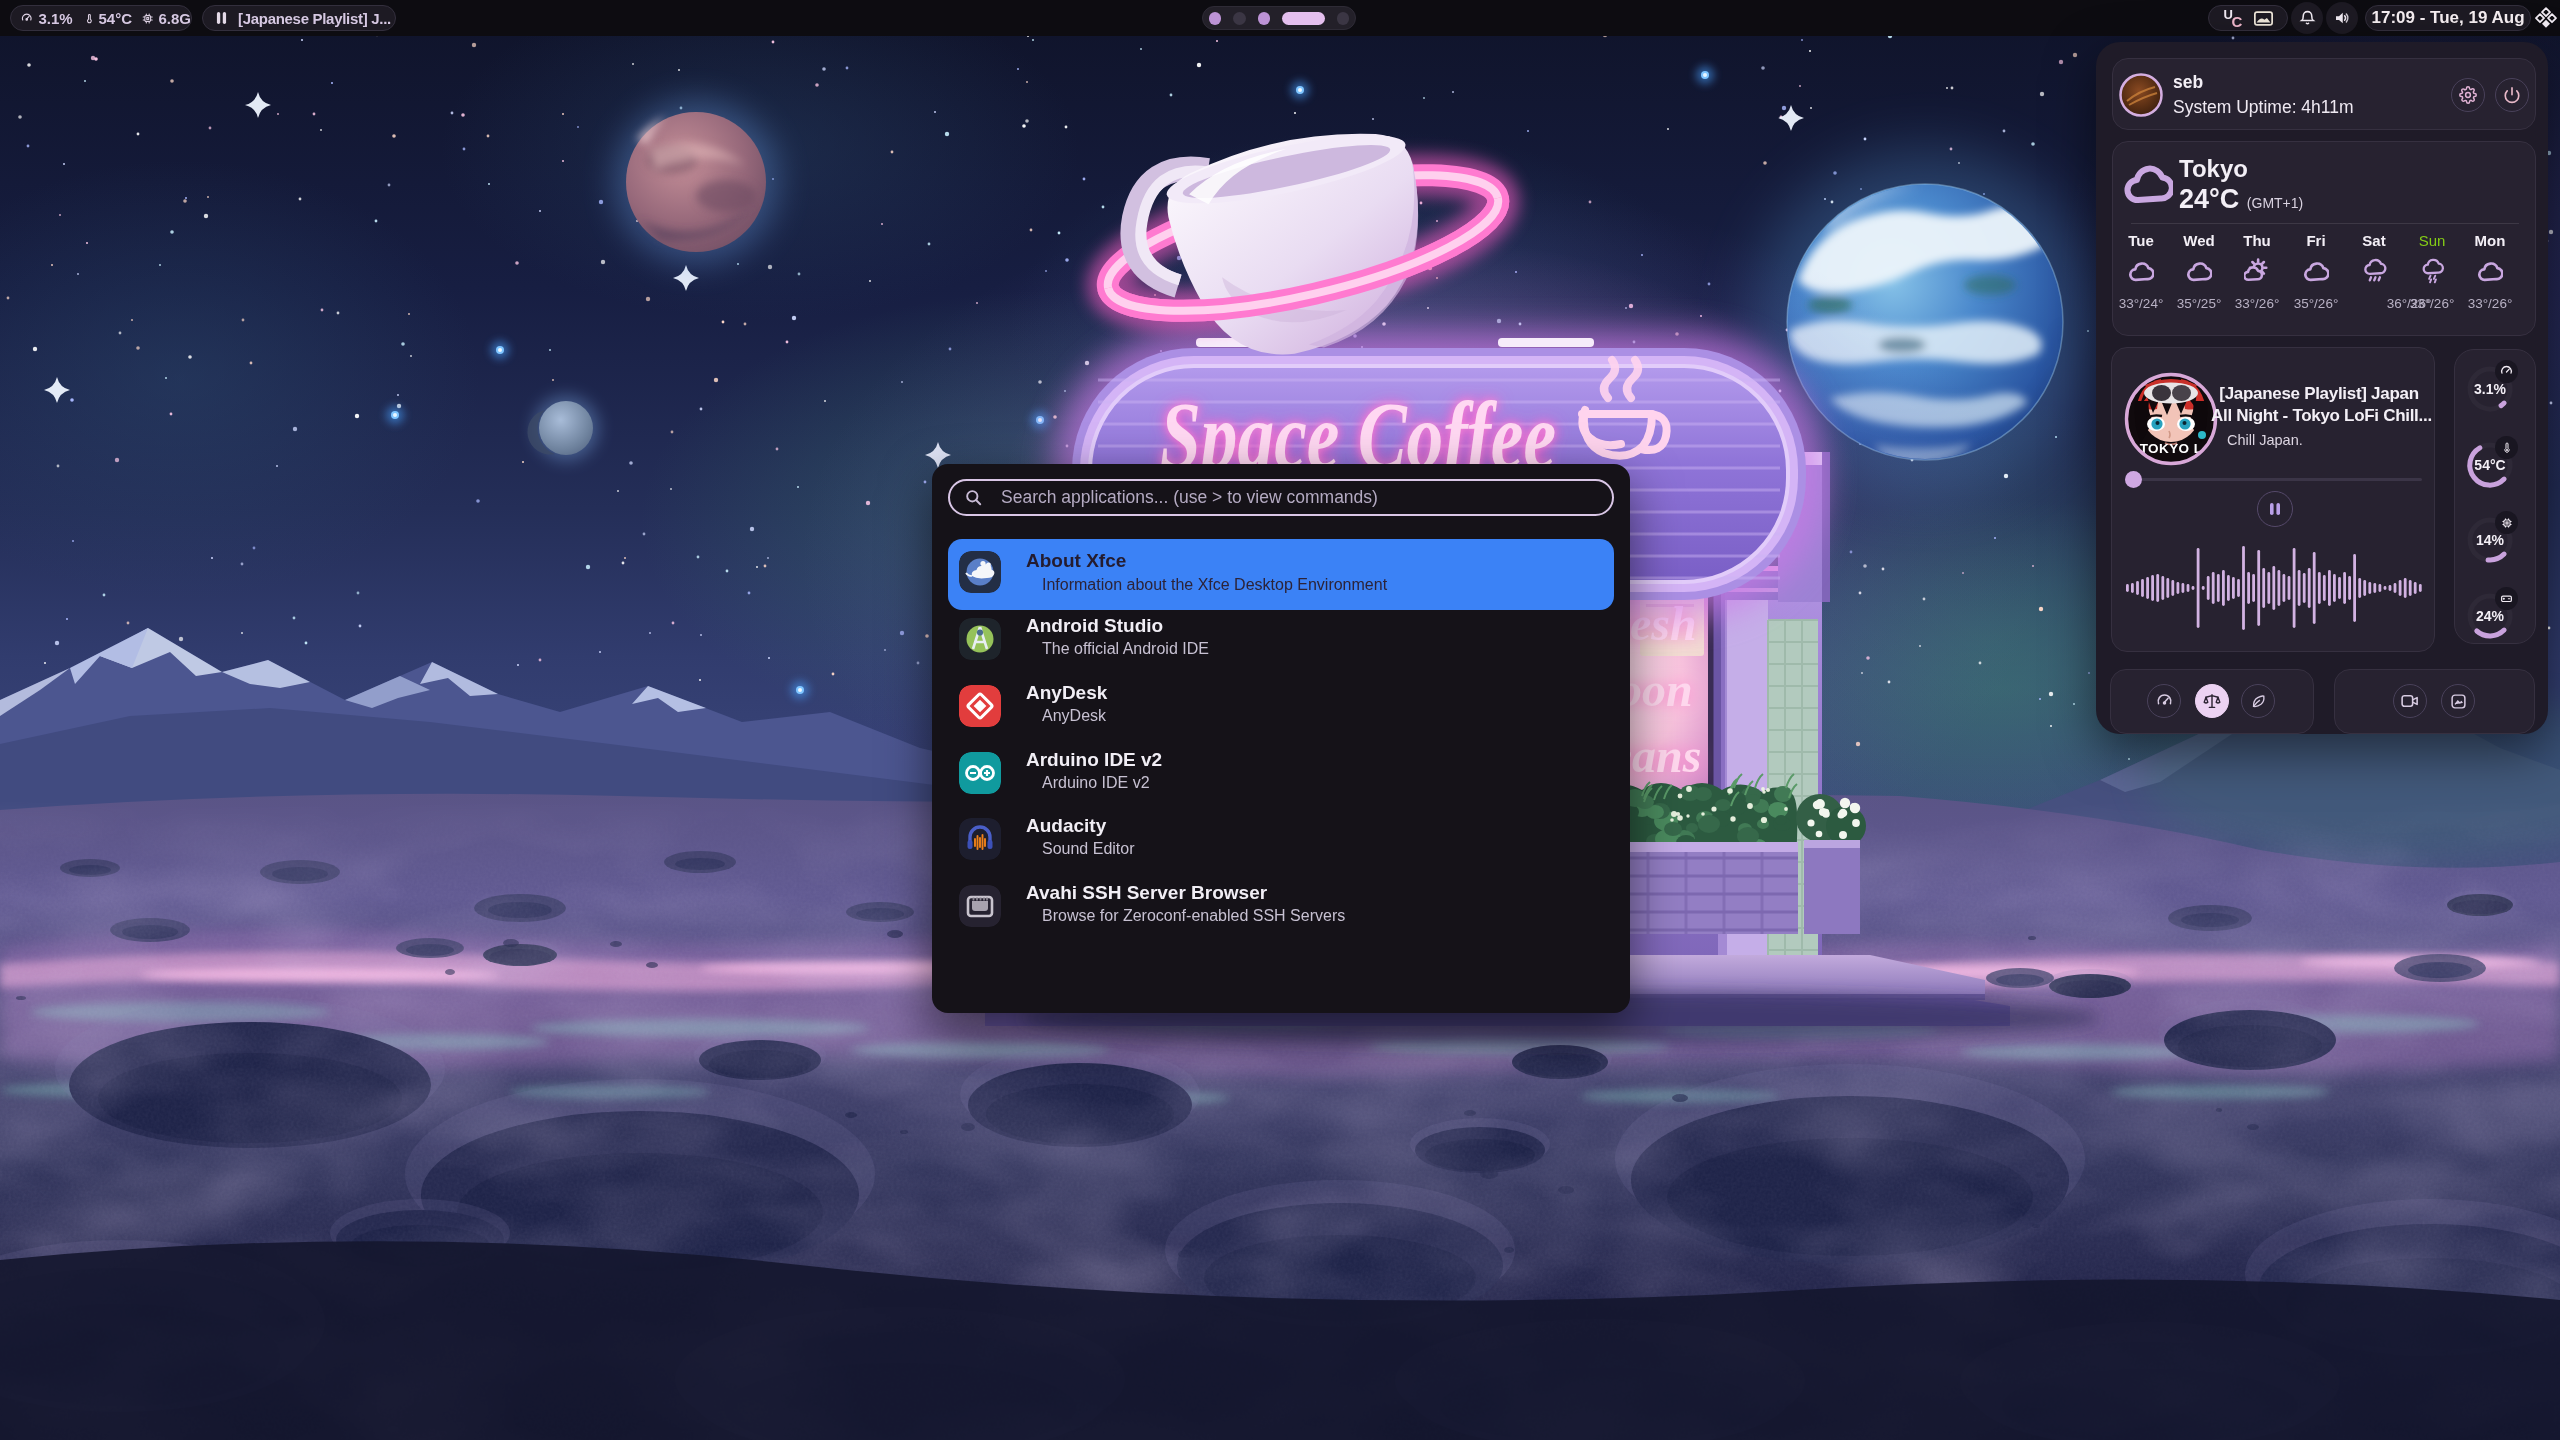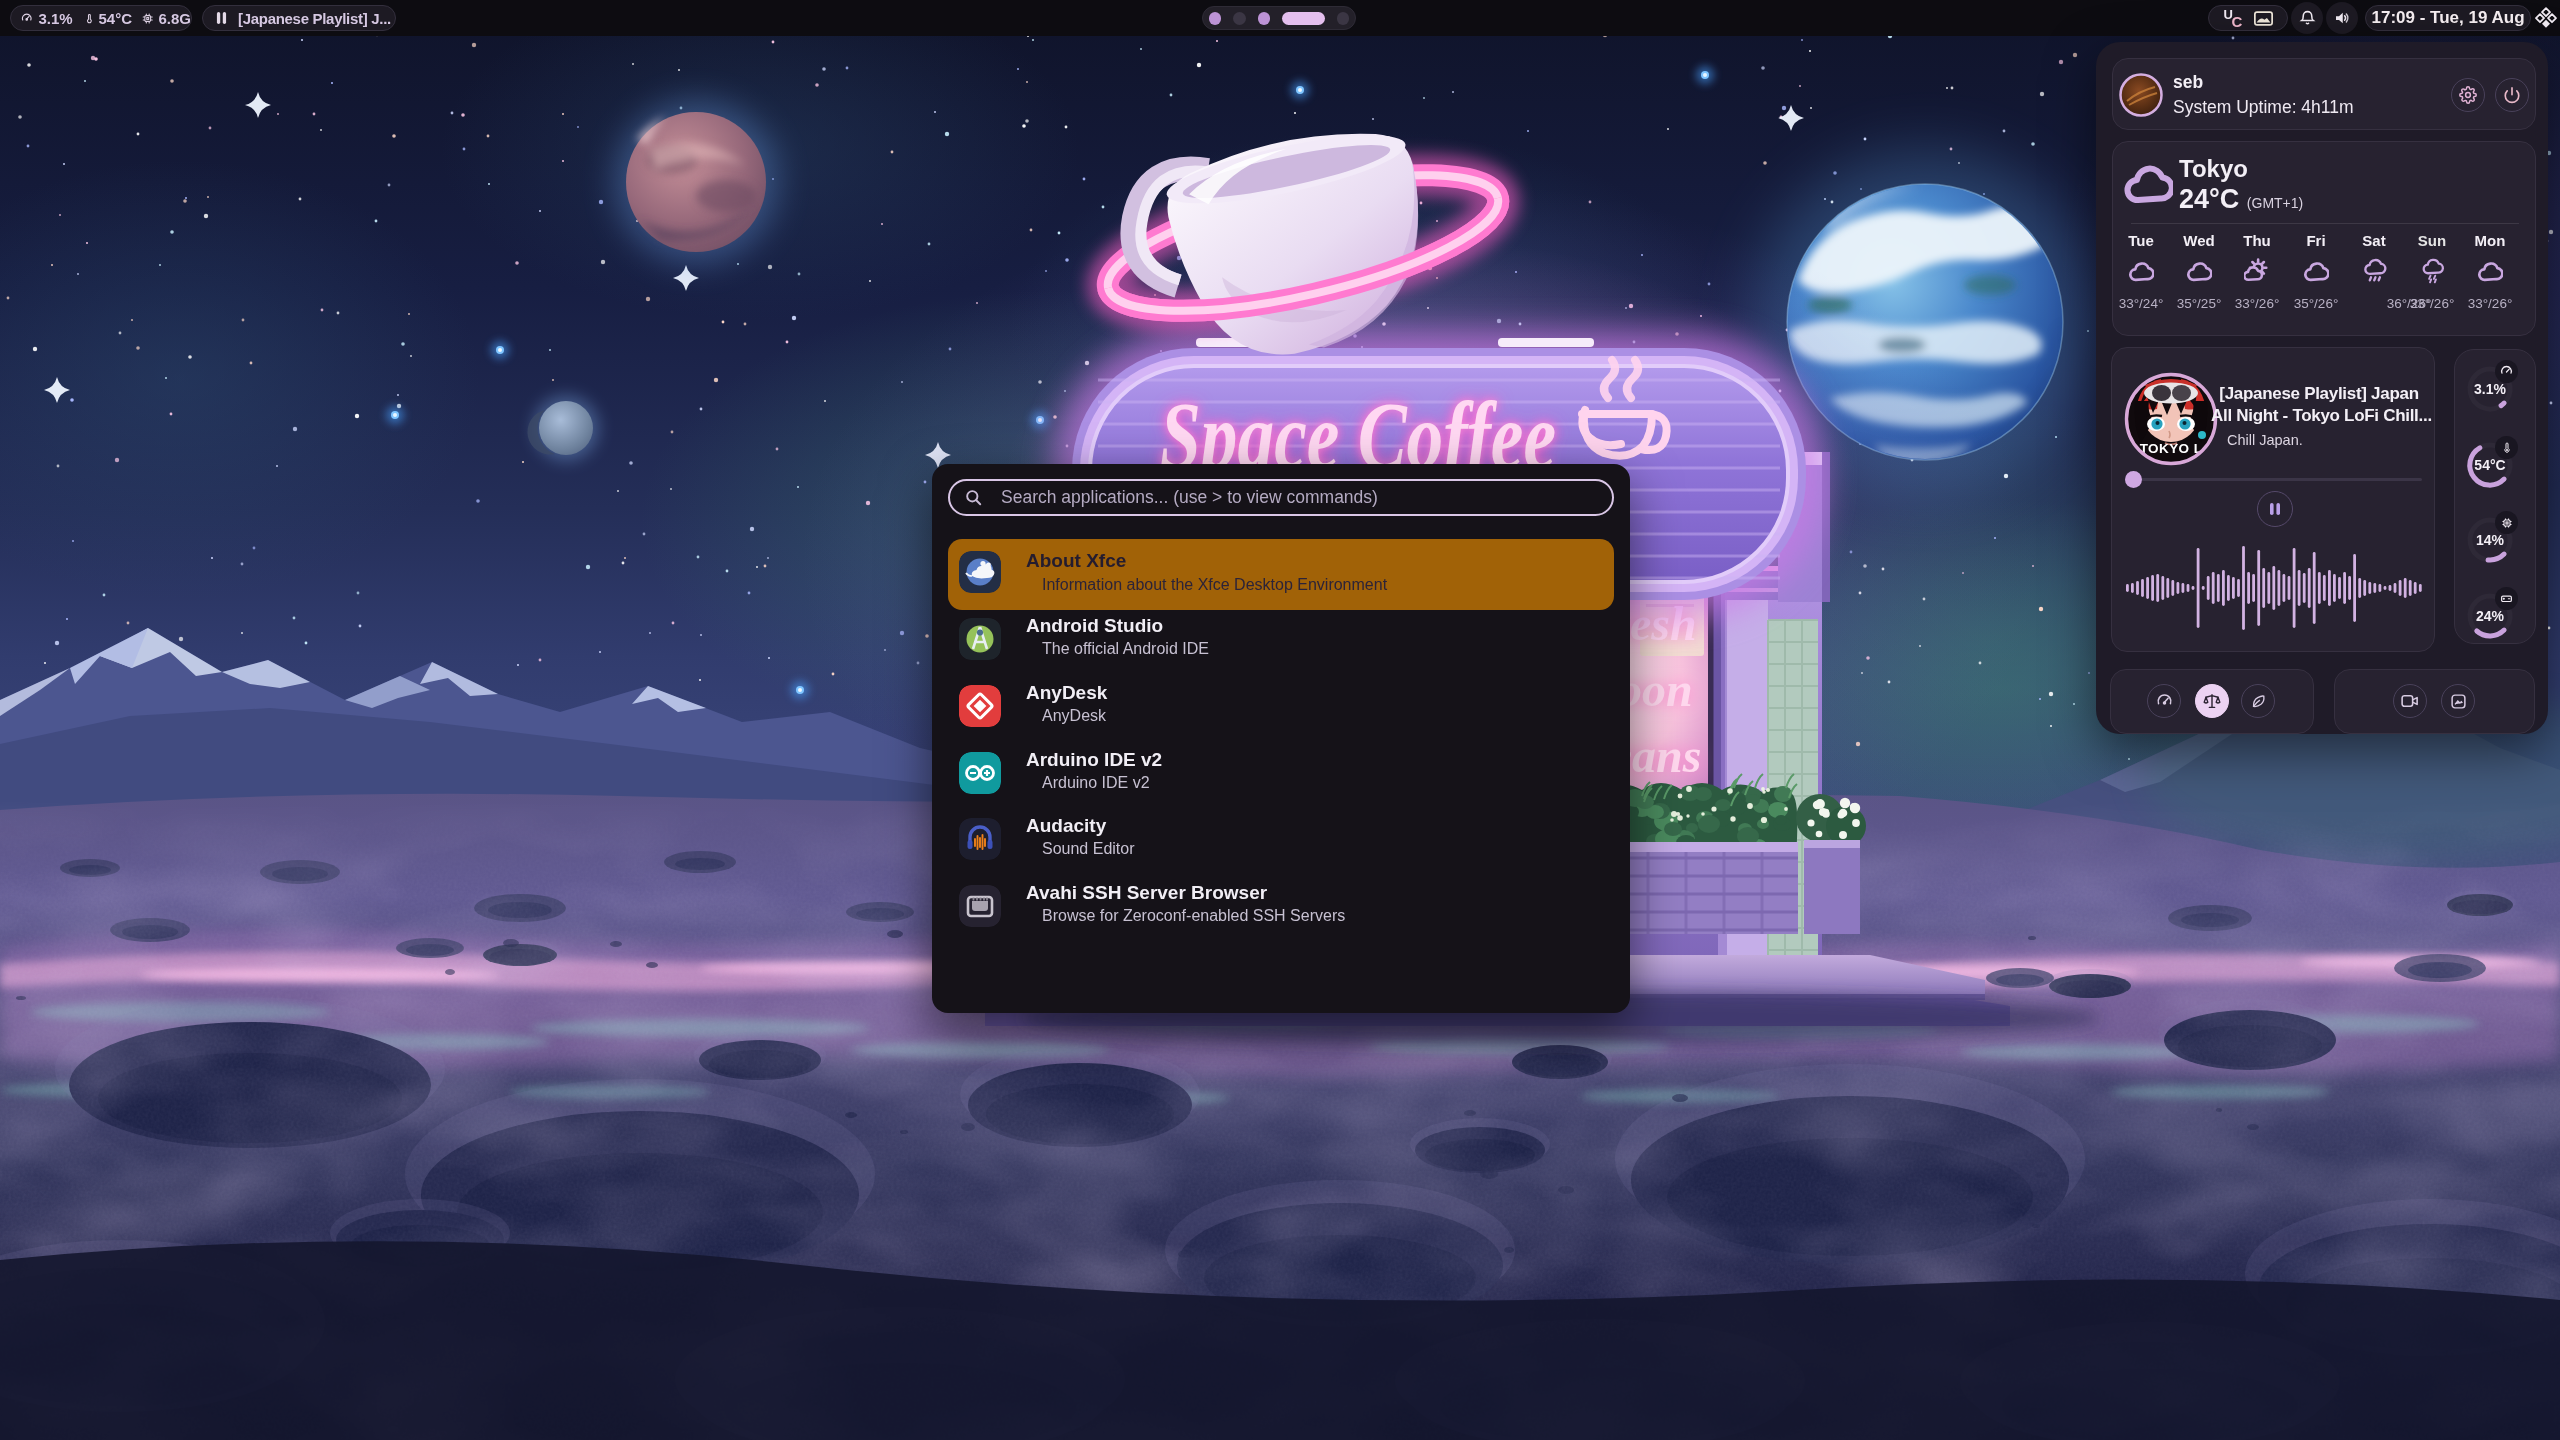--- a/index.html
+++ b/index.html
@@ -11,21 +11,21 @@
 .wsdot{width:13px;height:13px;border-radius:7px;background:#3b3644;margin:0 6px;}
 .wsdot.on{background:#bd93d6;}
 .wspill{width:44px;height:13px;border-radius:7px;background:#e4bfee;margin:0 6px;}
 
 .launcher{position:absolute;left:932px;top:464px;width:698px;height:549px;background:#151218;border-radius:16px;box-shadow:0 18px 50px rgba(0,0,0,0.55);}
 .searchbox{position:absolute;left:16px;top:15px;width:666px;height:37px;border:2px solid #d9c6e6;border-radius:19px;display:flex;align-items:center;color:#b4aac2;font-size:17.5px;}
 .row{position:absolute;left:16px;width:666px;height:66px;border-radius:14px;}
 .row .ic{position:absolute;left:11px;top:12px;width:42px;height:42px;border-radius:12px;}
 .row .tt{position:absolute;left:78px;top:9px;font-size:19px;font-weight:700;color:#f1eef5;}
 .row .st{position:absolute;left:78px;top:34px;font-size:16px;color:#c7c1d2;margin-left:16px;}
-.row.hl{background:#a16207;height:71px;}
+.row.hl{background:#3b82f6;height:71px;}
 .row.hl .tt{color:#241c2f;top:11px;}
 .row.hl .st{color:#2c2338;top:37px;}
 
 .panel{position:absolute;left:2096px;top:42px;width:452px;height:692px;background:#1f1b28;border-radius:24px;box-shadow:0 18px 50px rgba(0,0,0,0.5);}
 .card{position:absolute;background:#272230;border:1px solid #363040;border-radius:16px;}
 .gaugelbl{position:absolute;width:100%;text-align:center;font-size:14px;font-weight:700;color:#f3eff6;}
 .btncirc{position:absolute;width:34px;height:34px;border-radius:50%;border:1px solid #49415a;display:flex;align-items:center;justify-content:center;}
 </style></head><body>
 <div class="stage">
     <svg class="wall" viewBox="0 0 2560 1440" width="2560" height="1440" preserveAspectRatio="none">
@@ -1324,21 +1324,21 @@
         </svg>
         <div style="position:absolute;left:174px;top:154px;width:58px;text-align:center;font-size:13.5px;color:#b8b1c4;">35°/26°</div>
         <div style="position:absolute;left:232px;top:90px;width:58px;text-align:center;font-size:15px;font-weight:700;color:#f3eff6;">Sat</div>
         <svg style="position:absolute;left:248px;top:116px;" width="26" height="26" viewBox="0 0 23 25">
           <g transform="translate(1,1) scale(0.95)" fill="none" stroke="#c9a7e0" stroke-width="2.4" stroke-linecap="round" stroke-linejoin="round">
             <path d="M7 15 a4.5 4.5 0 0 1 -0.4 -9 a6 6 0 0 1 11.5 -1.2 a4.8 4.8 0 0 1 -0.8 9.6 Z"></path>
             <path d="M8 18.5l-1.2 3M12.5 18.5l-1.2 3M17 18.5l-1.2 3"></path>
           </g>
         </svg>
         <div style="position:absolute;left:232px;top:154px;width:58px;text-align:center;font-size:13.5px;color:#b8b1c4;margin-left:35px;">36°/26°</div>
-        <div style="position:absolute;left:290px;top:90px;width:58px;text-align:center;font-size:15px;font-weight:700;color:#e5e5e5;">Sun</div>
+        <div style="position:absolute;left:290px;top:90px;width:58px;text-align:center;font-size:15px;font-weight:400;color:#84cc16;">Sun</div>
         <svg style="position:absolute;left:306px;top:116px;" width="26" height="26" viewBox="0 0 23 26">
           <g transform="translate(1,1) scale(0.95)" fill="none" stroke="#c9a7e0" stroke-width="2.4" stroke-linecap="round" stroke-linejoin="round">
             <path d="M7 15 a4.5 4.5 0 0 1 -0.4 -9 a6 6 0 0 1 11.5 -1.2 a4.8 4.8 0 0 1 -0.8 9.6 Z"></path>
             <path d="M9.5 17.5 L8 21 M10.2 21.5 L9 24.5 M14.5 17.5 L13 21 M15.2 21.5 L14 24.5" stroke-width="2"></path>
           </g>
         </svg>
         <div style="position:absolute;left:290px;top:154px;width:58px;text-align:center;font-size:13.5px;color:#b8b1c4;">33°/26°</div>
         <div style="position:absolute;left:348px;top:90px;width:58px;text-align:center;font-size:15px;font-weight:700;color:#f3eff6;">Mon</div>
         <svg style="position:absolute;left:364px;top:118px;" width="26" height="22" viewBox="0 0 25 21">
           <path d="M7.5 19 a5 5 0 0 1 -0.5 -10 a6.5 6.5 0 0 1 12.6 -1.3 a5.2 5.2 0 0 1 -0.9 10.5 Z" fill="none" stroke="#c9a7e0" stroke-width="2.6" stroke-linejoin="round"></path>

